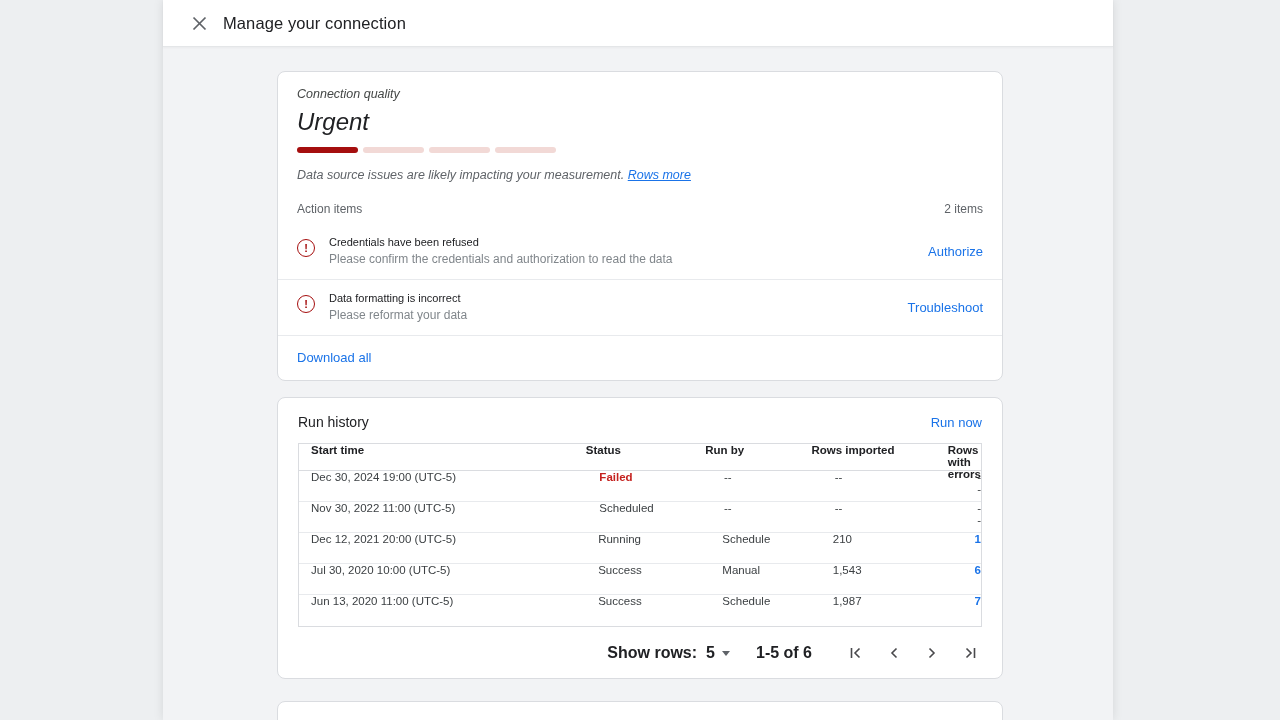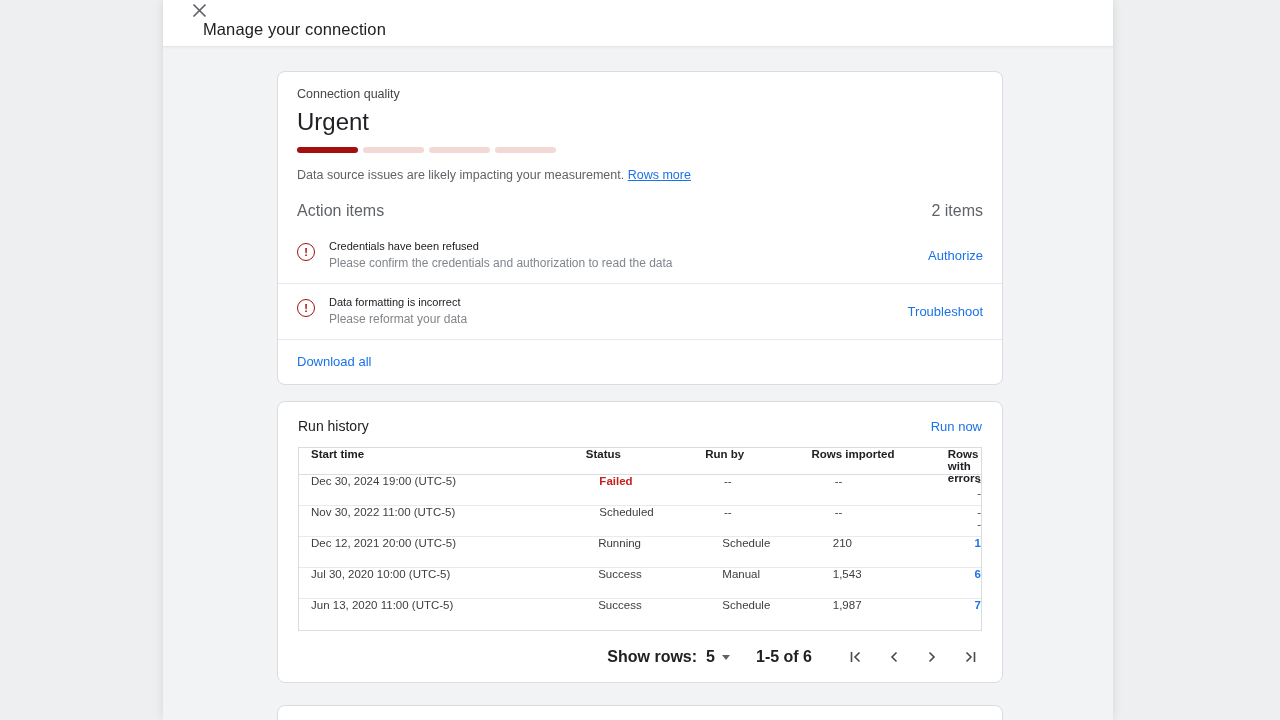--- a/index.html
+++ b/index.html
@@ -15,25 +15,24 @@
     margin-left: 163px;
     width: 950px;
     height: 720px;
     background: var(--panel-bg, #f2f3f5);
     box-shadow: 0 0 10px rgba(0,0,0,0.10);
   }
   .dialog-header {
     height: 47px;
     background: var(--card-bg, #fff);
     display: flex;
-    align-items: flex-start;
+    align-items: center;
     padding-left: 26px;
     border-bottom: 1px solid #e4e6e8;
     box-shadow: 0 1px 2px rgba(0,0,0,0.04);
-    flex-direction: column;
   }
   .close-btn {
     width: 20px; height: 20px;
     display: flex; align-items: center; justify-content: center;
     cursor: pointer;
   }
   .dialog-title {
     margin-left: 14px;
     font-size: 16.5px;
     color: var(--text-primary, #202124);
@@ -41,33 +40,33 @@
   }
   .content { padding: 24px 0 0 114px; }
   .card {
     width: 726px;
     background: var(--card-bg, #fff);
     border: 1px solid var(--border, #dadce0);
     border-radius: 8px;
     overflow: hidden;
   }
   
-  .quality-pad { padding: 15px 19px 0; }
+  .quality-pad { padding: 15px 19px 0; font-style: italic; }
   .small-label { font-size: 12.5px; color: #444746; }
   .quality-level { font-size: 24px; margin-top: 7px; color: var(--text-primary, #202124); }
   .quality-bar { display: flex; gap: 5px; margin-top: 11px; }
   .quality-bar .seg { width: 61px; height: 6px; border-radius: 3px; background: var(--bar-empty, #f2d9d6); }
   .quality-bar .seg.filled { background: var(--danger-dark, #a50e0e); }
   .quality-desc { margin-top: 15px; font-size: 12.5px; color: var(--text-secondary, #5f6368); }
   .link { color: var(--accent, #1a73e8); cursor: pointer; text-decoration: none; }
   .link.u { text-decoration: underline; }
   .action-header {
     display: flex; justify-content: space-between;
     padding: 20px 19px 8px;
-    font-size: 16px; color: var(--text-secondary, #5f6368);
+    font-size: 12px; color: var(--text-secondary, #5f6368);
   }
   .action-item {
     display: flex; align-items: flex-start;
     padding: 12px 19px 13px;
     border-bottom: 1px solid var(--divider, #e8eaed);
   }
   .alert-icon {
     flex: none;
     width: 18px; height: 18px;
     border: 1.7px solid var(--danger-dark, #a50e0e);

